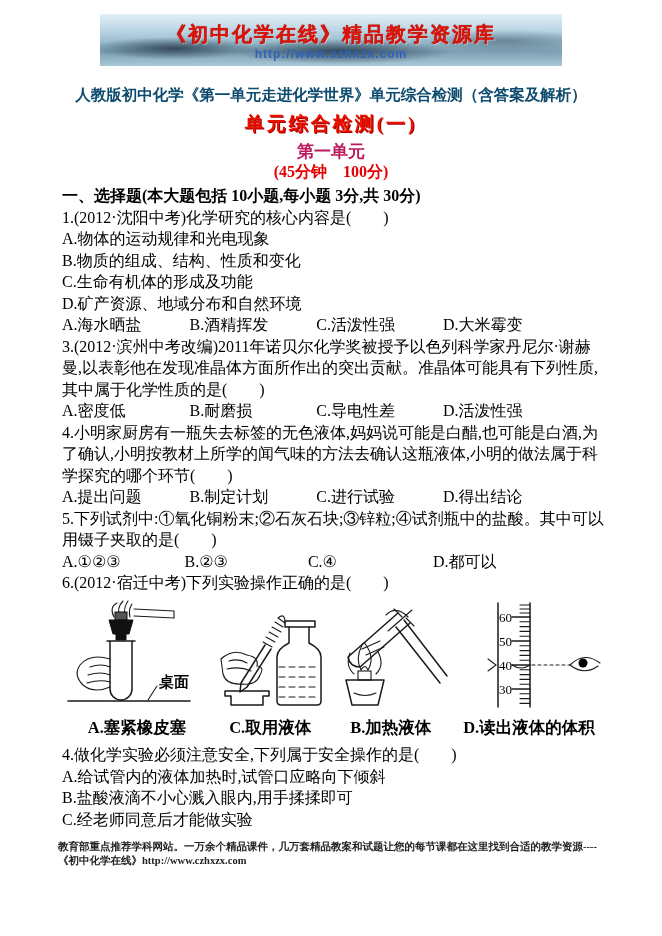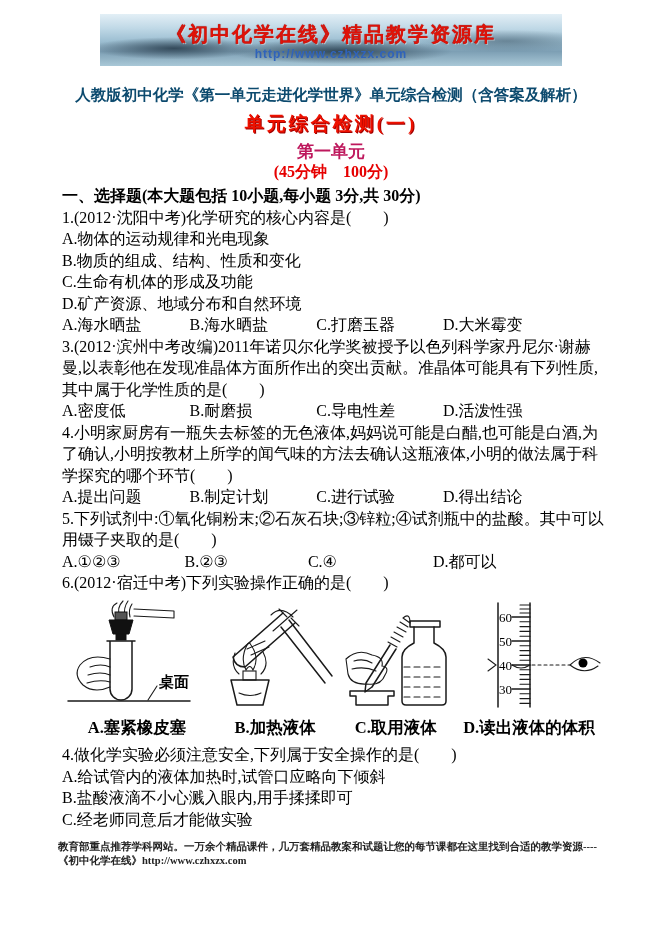--- a/index.html
+++ b/index.html
@@ -81,21 +81,21 @@
 
   <div class="content">
     <p class="section-title">一、选择题(本大题包括 10小题,每小题 3分,共 30分)</p>
 
     <p>1.(2012·沈阳中考)化学研究的核心内容是(　　)</p>
     <p>A.物体的运动规律和光电现象</p>
     <p>B.物质的组成、结构、性质和变化</p>
     <p>C.生命有机体的形成及功能</p>
     <p>D.矿产资源、地域分布和自然环境</p>
 
-    <p>A.海水晒盐　　　B.海水晒盐　　　C.打磨玉器　　　D.大米霉变</p>
+    <p>A.海水晒盐　　　B.酒精挥发　　　C.活泼性强　　　D.大米霉变</p>
 
     <p>3.(2012·滨州中考改编)2011年诺贝尔化学奖被授予以色列科学家丹尼尔·谢赫曼,以表彰他在发现准晶体方面所作出的突出贡献。准晶体可能具有下列性质,其中属于化学性质的是(　　)</p>
     <p>A.密度低　　　　B.耐磨损　　　　C.导电性差　　　D.活泼性强</p>
 
     <p>4.小明家厨房有一瓶失去标签的无色液体,妈妈说可能是白醋,也可能是白酒,为了确认,小明按教材上所学的闻气味的方法去确认这瓶液体,小明的做法属于科学探究的哪个环节(　　)</p>
     <p>A.提出问题　　　B.制定计划　　　C.进行试验　　　D.得出结论</p>
 
     <p>5.下列试剂中:①氧化铜粉末;②石灰石块;③锌粒;④试剂瓶中的盐酸。其中可以用镊子夹取的是(　　)</p>
     <p>A.①②③　　　　B.②③　　　　　C.④　　　　　　D.都可以</p>
 
@@ -115,59 +115,59 @@
 
           <path class="ln" d="M45,44 L73,44 M48,44 L48,92 A11,11 0 0 0 70,92 L70,44"></path>
 
           <path class="thin" d="M18,68 Q28,56 48,62 M18,68 Q11,78 21,88 Q32,97 48,90 M28,70 Q39,66 48,70 M26,78 Q39,74 48,78 M25,86 Q38,82 48,85"></path>
 
           <path class="ln" d="M6,104 L128,104"></path>
           <path class="thin" d="M86,103 L95,89"></path>
           <text x="97" y="90" class="svglabel">桌面</text>
         </svg>
         <div class="figcap">A.塞紧橡皮塞</div>
-      </div>
-
-      <div class="figure">
-        <svg width="125" height="118" viewBox="0 0 125 118">
-
-          <path class="ln" d="M20,60 L70,16 M32,70 L82,26 M20,60 Q22,70 32,70"></path>
-          <path class="thin" d="M66,12 L74,20 M78,21 L86,29"></path>
-          <path class="thin" d="M34,52 L52,44 M38,58 L56,50"></path>
-
-          <path class="ln" d="M68,30 L112,86 M76,23 L119,79"></path>
-          <path class="thin" d="M58,18 Q68,8 80,20 M60,34 L84,13"></path>
-
-          <path class="thin" d="M34,48 Q27,62 33,73 Q37,66 40,73 Q47,61 38,48 Q36,44 34,48"></path>
-          <path class="thin" d="M22,56 Q17,69 26,77 M50,55 Q57,68 48,77"></path>
-
-          <rect x="30" y="74" width="13" height="9" class="thin"></rect>
-          <path class="ln" d="M18,83 L56,83 L50,108 L24,108 Z"></path>
-          <path class="thin" d="M26,96 Q37,101 48,96"></path>
-        </svg>
-        <div class="figcap">B.加热液体</div>
       </div>
 
       <div class="figure">
         <svg width="115" height="118" viewBox="0 0 115 118">
 
           <path class="ln" d="M28,86 L52,48 M34,90 L58,52 M28,86 L27,95 L34,90"></path>
           <g class="thin">
             <path d="M50,45 L59,50 M53,40 L62,45 M56,35 L65,40 M59,30 L68,35 M62,25 L70,30 M65,21 L72,26 M65,21 Q72,15 72,26"></path>
           </g>
 
           <path class="thin" d="M8,62 Q20,51 34,58 Q46,60 44,69 Q52,70 47,78 Q43,89 29,87 Q13,88 10,77 Z M16,64 Q26,61 34,66 M14,72 Q27,69 38,74"></path>
 
           <path class="ln" d="M12,94 L56,94 L56,99 L50,99 L50,108 L18,108 L18,99 L12,99 Z"></path>
 
           <path class="ln" d="M72,24 L102,24 L102,30 L72,30 Z"></path>
           <path class="ln" d="M76,30 L76,46 Q64,52 64,60 L64,104 Q64,108 68,108 L104,108 Q108,108 108,104 L108,60 Q108,52 96,46 L96,30"></path>
           <path class="thin" stroke-dasharray="6,4" d="M66,70 L106,70 M66,80 L106,80 M66,90 L106,90 M66,100 L106,100"></path>
         </svg>
         <div class="figcap">C.取用液体</div>
+      </div>
+
+      <div class="figure">
+        <svg width="125" height="118" viewBox="0 0 125 118">
+
+          <path class="ln" d="M20,60 L70,16 M32,70 L82,26 M20,60 Q22,70 32,70"></path>
+          <path class="thin" d="M66,12 L74,20 M78,21 L86,29"></path>
+          <path class="thin" d="M34,52 L52,44 M38,58 L56,50"></path>
+
+          <path class="ln" d="M68,30 L112,86 M76,23 L119,79"></path>
+          <path class="thin" d="M58,18 Q68,8 80,20 M60,34 L84,13"></path>
+
+          <path class="thin" d="M34,48 Q27,62 33,73 Q37,66 40,73 Q47,61 38,48 Q36,44 34,48"></path>
+          <path class="thin" d="M22,56 Q17,69 26,77 M50,55 Q57,68 48,77"></path>
+
+          <rect x="30" y="74" width="13" height="9" class="thin"></rect>
+          <path class="ln" d="M18,83 L56,83 L50,108 L24,108 Z"></path>
+          <path class="thin" d="M26,96 Q37,101 48,96"></path>
+        </svg>
+        <div class="figcap">B.加热液体</div>
       </div>
 
       <div class="figure">
         <svg width="150" height="118" viewBox="0 0 150 118">
           <path class="ln" d="M44,6 L44,110 M76,6 L76,110"></path>
 
           <path class="ln" d="M76,20 L58,20 M76,44 L58,44 M76,68 L58,68 M76,92 L58,92"></path>
 
           <path class="thin" d="M76,8 L66,8 M76,12 L66,12 M76,16 L66,16
                                M76,24.8 L66,24.8 M76,29.6 L66,29.6 M76,34.4 L66,34.4 M76,39.2 L66,39.2

